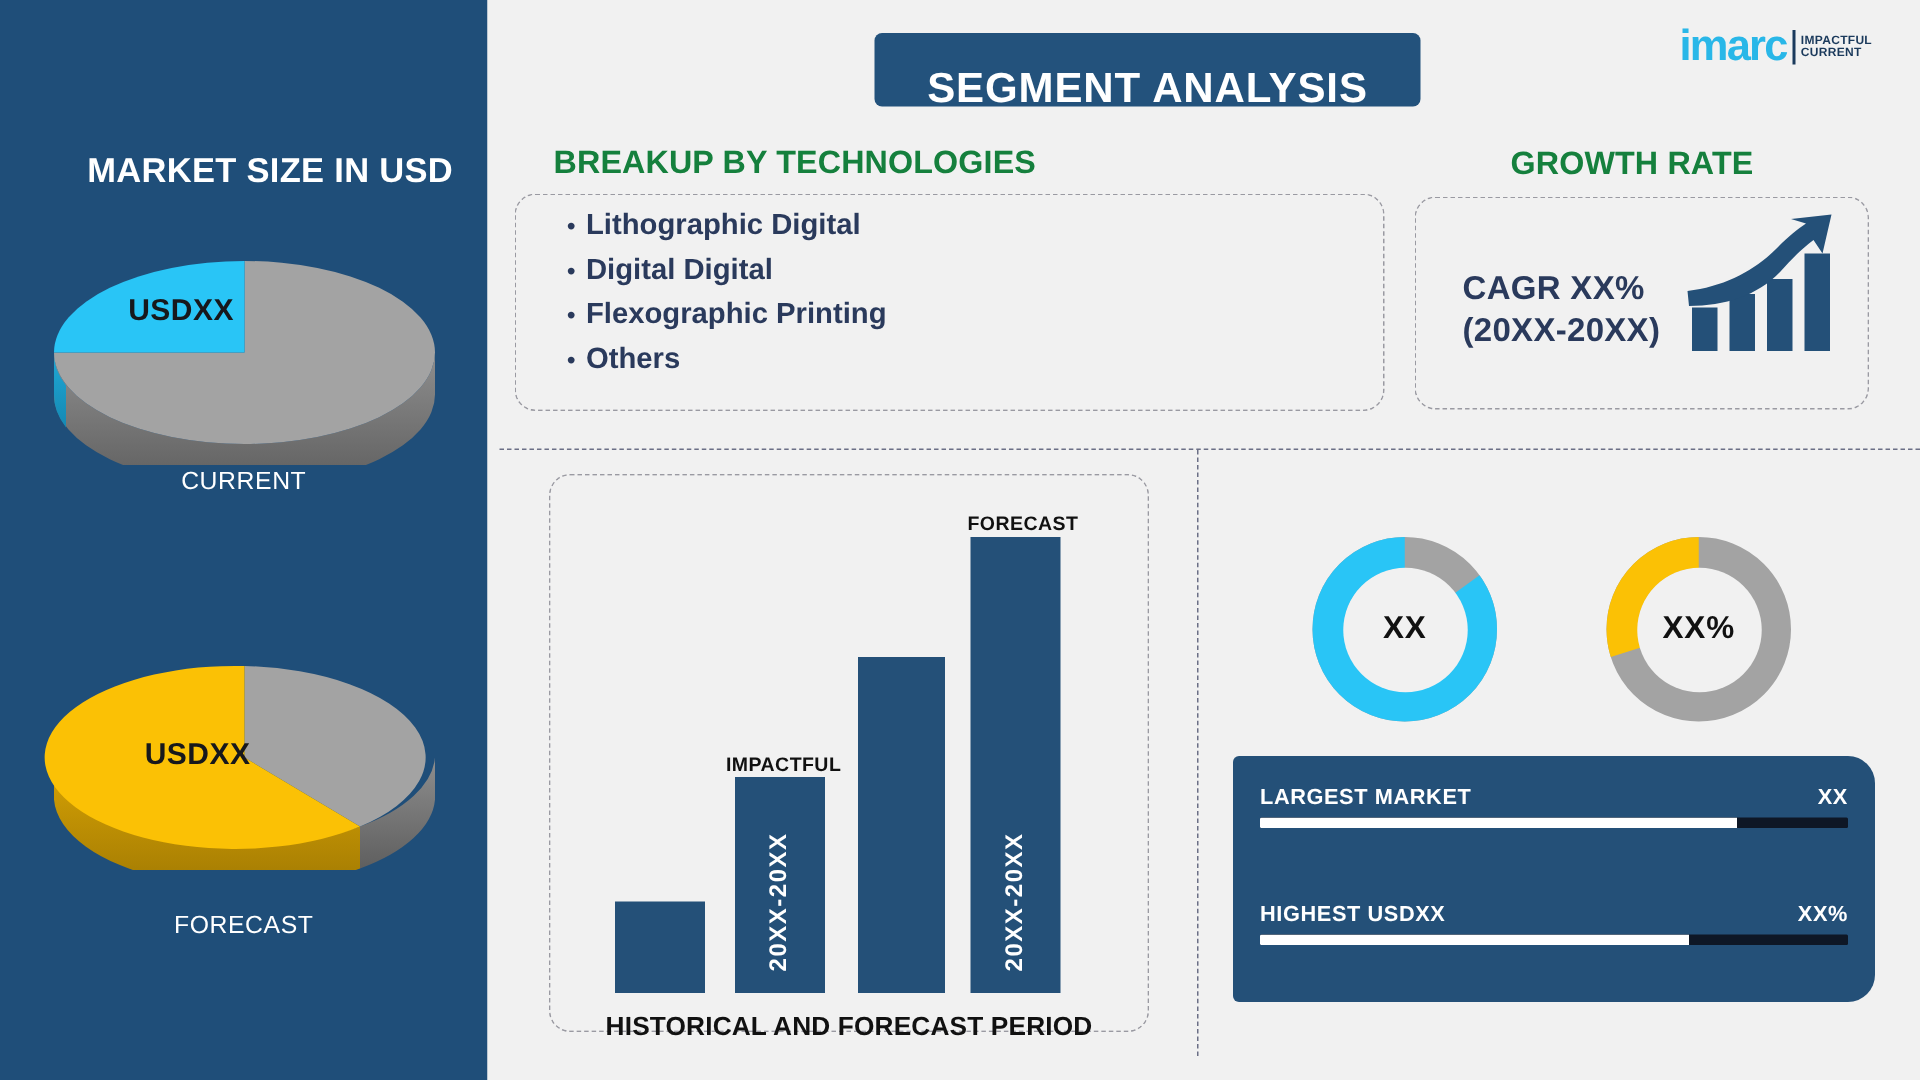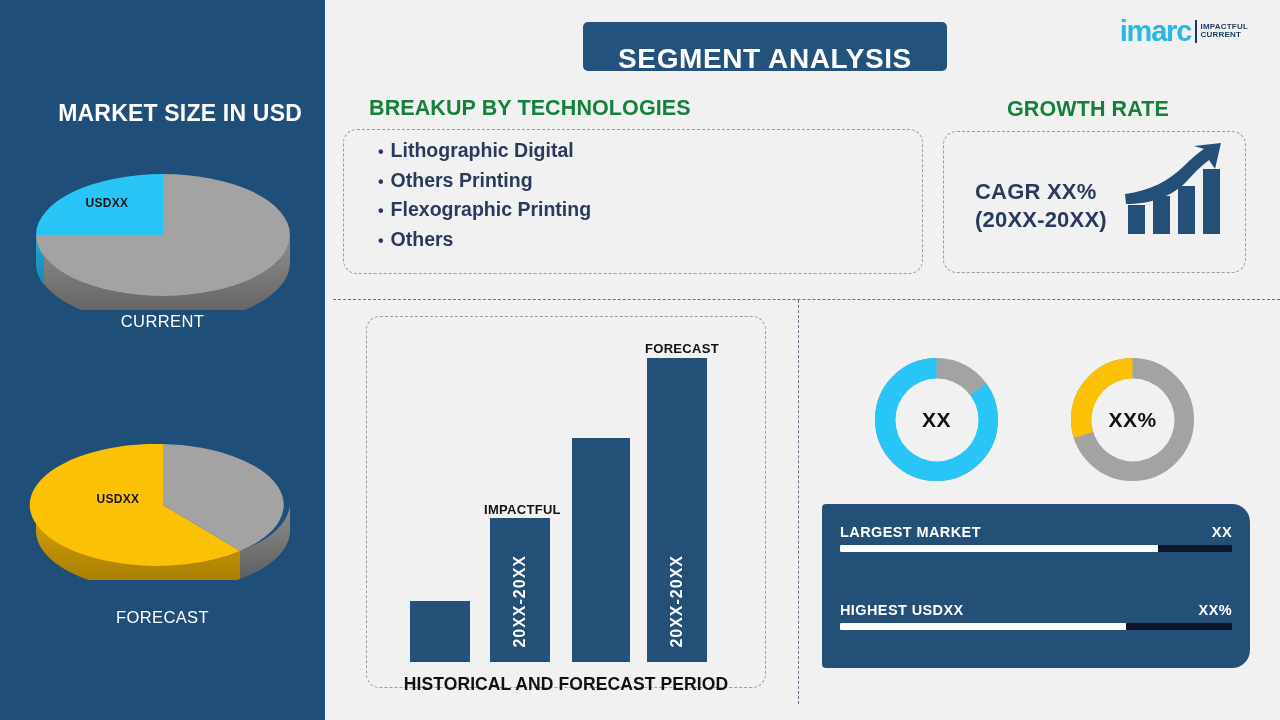--- a/index.html
+++ b/index.html
@@ -20,21 +20,21 @@
     text-align:right; color:#FFFFFF;
     font-size:23px; font-weight:bold; letter-spacing:0.2px;
   }
   .pie-block { position:absolute; left:0; width:325px; }
   .pie-caption {
     text-align:center; color:#FFFFFF; font-size:16.5px;
     letter-spacing:0.4px; margin-top:2px;
   }
   .pie-wrap { position:relative; width:270px; height:150px; margin:0 auto; }
   .pie-label {
-    position:absolute; color:#17181C; font-size:12px; font-weight:bold;
+    position:absolute; color:#17181C; font-size:20px; font-weight:bold;
     letter-spacing:0.3px; z-index:6; pointer-events:none;
   }
 
   
   #main {
     position:absolute; left:325px; top:0; width:955px; height:720px;
     background:#F1F1F1;
   }
 
   
@@ -213,21 +213,21 @@
 
   <div class="sec-heading" style="left:44px; top:96px;">BREAKUP BY TECHNOLOGIES</div>
   <div class="dash-box" style="left:18px; top:129px; width:580px; height:145px;"></div>
   <div id="tech-list" style="left:53px; top:141px;">
     <div class="bullet-row">
       <span class="bullet-dot">•</span>
       <span>Lithographic Digital</span>
     </div>
     <div class="bullet-row">
       <span class="bullet-dot">•</span>
-      <span>Others Printing</span>
+      <span>Digital Digital</span>
     </div>
     <div class="bullet-row">
       <span class="bullet-dot">•</span>
       <span>Flexographic Printing</span>
     </div>
     <div class="bullet-row">
       <span class="bullet-dot">•</span>
       <span>Others</span>
     </div>
   </div>

